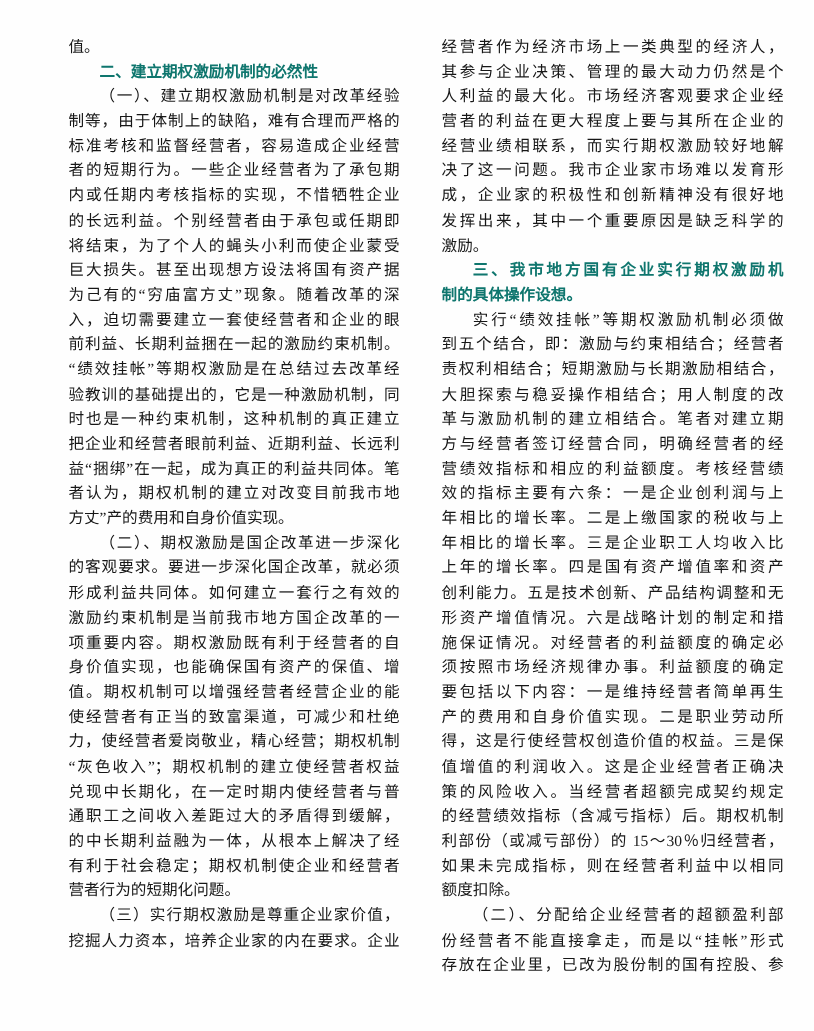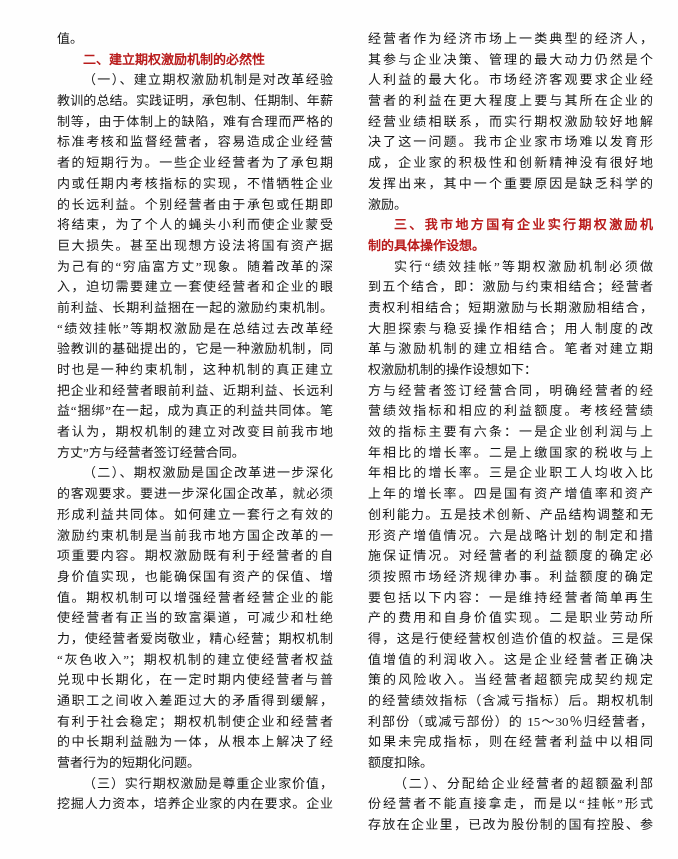--- a/index.html
+++ b/index.html
@@ -33,63 +33,62 @@
   .line.end {
     text-align: left;
     text-align-last: left;
   }
   .line.indent {
     text-indent: 2em;
   }
   .line.bold {
     font-family: "Liberation Sans", "DejaVu Sans", sans-serif;
     font-weight: 700;
-    color: #b91c1c;
+    color: #0f766e;
   }
 </style>
 </head>
 <body>
 
 <div class="page">
   <div class="col col-left">
       <div class="line end">值。</div>
       <div class="line bold indent end">二、建立期权激励机制的必然性</div>
       <div class="line indent">（一）、建立期权激励机制是对改革经验</div>
-      <div class="line">教训的总结。实践证明，承包制、任期制、年薪</div>
       <div class="line">制等，由于体制上的缺陷，难有合理而严格的</div>
       <div class="line">标准考核和监督经营者，容易造成企业经营</div>
       <div class="line">者的短期行为。一些企业经营者为了承包期</div>
       <div class="line">内或任期内考核指标的实现，不惜牺牲企业</div>
       <div class="line">的长远利益。个别经营者由于承包或任期即</div>
       <div class="line">将结束，为了个人的蝇头小利而使企业蒙受</div>
       <div class="line">巨大损失。甚至出现想方设法将国有资产据</div>
       <div class="line">为己有的“穷庙富方丈”现象。随着改革的深</div>
       <div class="line">入，迫切需要建立一套使经营者和企业的眼</div>
       <div class="line">前利益、长期利益捆在一起的激励约束机制。</div>
       <div class="line">“绩效挂帐”等期权激励是在总结过去改革经</div>
       <div class="line">验教训的基础提出的，它是一种激励机制，同</div>
       <div class="line">时也是一种约束机制，这种机制的真正建立</div>
       <div class="line">把企业和经营者眼前利益、近期利益、长远利</div>
       <div class="line">益“捆绑”在一起，成为真正的利益共同体。笔</div>
       <div class="line">者认为，期权机制的建立对改变目前我市地</div>
-      <div class="line end">方丈”方与经营者签订经营合同。</div>
+      <div class="line end">方丈”产的费用和自身价值实现。</div>
       <div class="line indent">（二）、期权激励是国企改革进一步深化</div>
       <div class="line">的客观要求。要进一步深化国企改革，就必须</div>
       <div class="line">形成利益共同体。如何建立一套行之有效的</div>
       <div class="line">激励约束机制是当前我市地方国企改革的一</div>
       <div class="line">项重要内容。期权激励既有利于经营者的自</div>
       <div class="line">身价值实现，也能确保国有资产的保值、增</div>
       <div class="line">值。期权机制可以增强经营者经营企业的能</div>
       <div class="line">使经营者有正当的致富渠道，可减少和杜绝</div>
       <div class="line">力，使经营者爱岗敬业，精心经营；期权机制</div>
       <div class="line">“灰色收入”；期权机制的建立使经营者权益</div>
       <div class="line">兑现中长期化，在一定时期内使经营者与普</div>
       <div class="line">通职工之间收入差距过大的矛盾得到缓解，</div>
+      <div class="line">的中长期利益融为一体，从根本上解决了经</div>
       <div class="line">有利于社会稳定；期权机制使企业和经营者</div>
-      <div class="line">的中长期利益融为一体，从根本上解决了经</div>
       <div class="line end">营者行为的短期化问题。</div>
       <div class="line indent">（三）实行期权激励是尊重企业家价值，</div>
       <div class="line">挖掘人力资本，培养企业家的内在要求。企业</div>
     </div>
   <div class="col col-right">
       <div class="line">经营者作为经济市场上一类典型的经济人，</div>
       <div class="line">其参与企业决策、管理的最大动力仍然是个</div>
       <div class="line">人利益的最大化。市场经济客观要求企业经</div>
       <div class="line">营者的利益在更大程度上要与其所在企业的</div>
       <div class="line">经营业绩相联系，而实行期权激励较好地解</div>
@@ -97,21 +96,20 @@
       <div class="line">成，企业家的积极性和创新精神没有很好地</div>
       <div class="line">发挥出来，其中一个重要原因是缺乏科学的</div>
       <div class="line end">激励。</div>
       <div class="line bold indent">三、我市地方国有企业实行期权激励机</div>
       <div class="line bold end">制的具体操作设想。</div>
       <div class="line indent">实行“绩效挂帐”等期权激励机制必须做</div>
       <div class="line">到五个结合，即：激励与约束相结合；经营者</div>
       <div class="line">责权利相结合；短期激励与长期激励相结合，</div>
       <div class="line">大胆探索与稳妥操作相结合；用人制度的改</div>
       <div class="line">革与激励机制的建立相结合。笔者对建立期</div>
-      <div class="line end">权激励机制的操作设想如下：</div>
       <div class="line">方与经营者签订经营合同，明确经营者的经</div>
       <div class="line">营绩效指标和相应的利益额度。考核经营绩</div>
       <div class="line">效的指标主要有六条：一是企业创利润与上</div>
       <div class="line">年相比的增长率。二是上缴国家的税收与上</div>
       <div class="line">年相比的增长率。三是企业职工人均收入比</div>
       <div class="line">上年的增长率。四是国有资产增值率和资产</div>
       <div class="line">创利能力。五是技术创新、产品结构调整和无</div>
       <div class="line">形资产增值情况。六是战略计划的制定和措</div>
       <div class="line">施保证情况。对经营者的利益额度的确定必</div>
       <div class="line">须按照市场经济规律办事。利益额度的确定</div>

